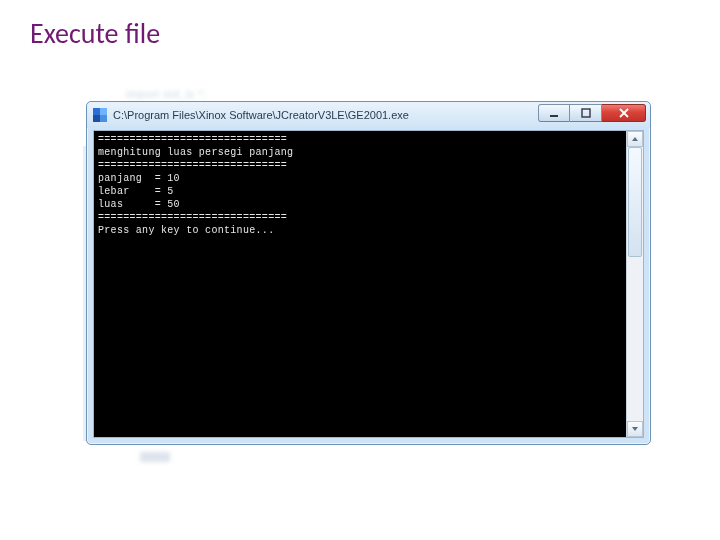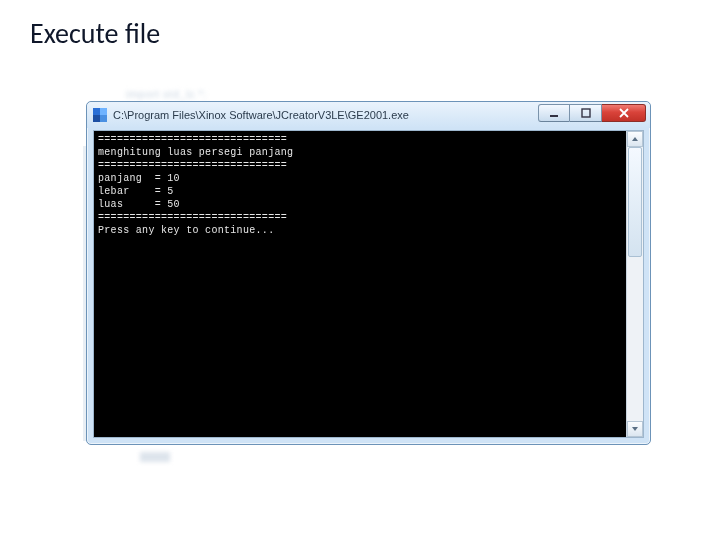--- a/index.html
+++ b/index.html
@@ -2,21 +2,21 @@
 <html><head>
 <meta charset="utf-8">
 <style>
   html,body{
     margin:0;padding:0;width:720px;height:540px;
     background:#ffffff;font-family:"Segoe UI",Arial,sans-serif;
     overflow:hidden;
   }
   .slide-title{
     position:absolute;left:30px;top:16px;
-    font-size:28px;color:#0f172a;font-family:Calibri,"Segoe UI",Arial,sans-serif;
+    font-size:28px;color:#701a75;font-family:Calibri,"Segoe UI",Arial,sans-serif;
   }
   
   .ghost{position:absolute;color:#cbd6e2;font-size:11px;letter-spacing:.5px;}
   .ghost1{left:126px;top:88px;filter:blur(2px);}
   .ghost2{left:260px;top:116px;filter:blur(2px);}
   .ghost3{left:420px;top:116px;filter:blur(2px);}
   .ghost4{left:140px;top:452px;width:30px;height:10px;background:#dde4ec;filter:blur(2px);}
   .ghost5{left:83px;top:146px;width:4px;height:295px;background:#e8eef4;}
 
   

